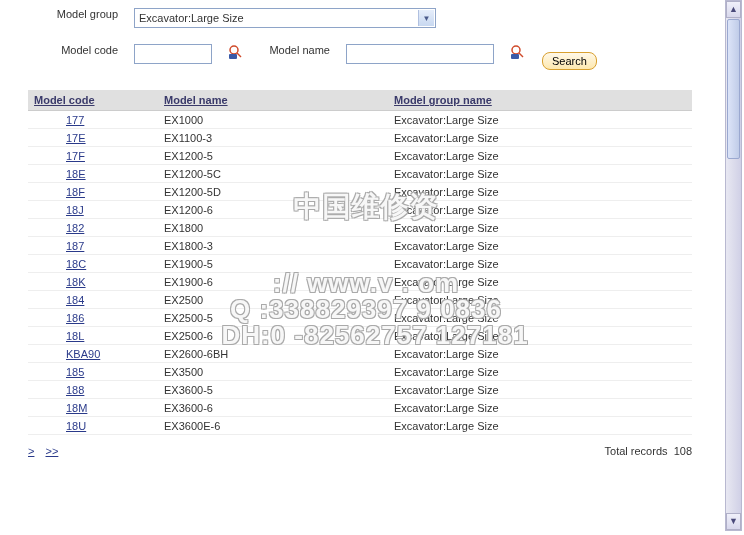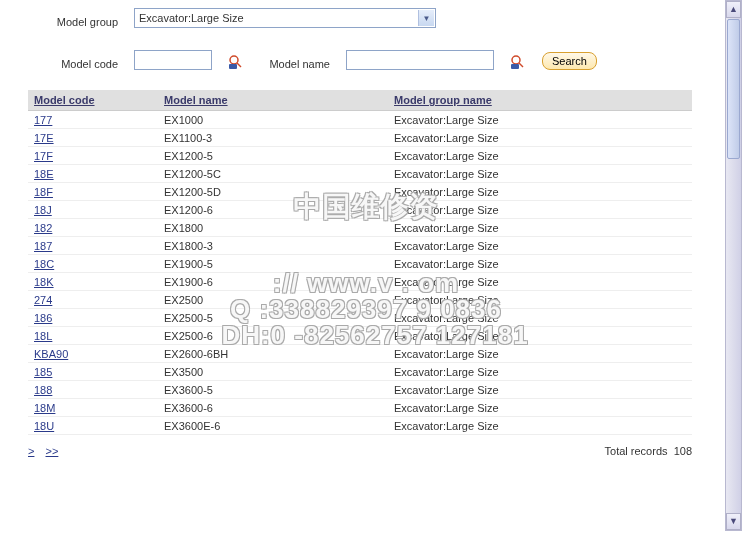--- a/index.html
+++ b/index.html
@@ -44,21 +44,21 @@
   height: 140px;
   background: linear-gradient(to right, #dce4f8, #c0cce8);
   border: 1px solid #9aa8d0;
   border-radius: 2px;
 }
 .vscroll .arrow.down { position: absolute; bottom: 0; left: 0; right: 0; }
 
 .form-row {
   padding: 8px 40px;
   display: flex;
-  align-items: flex-end;
+  align-items: flex-start;
   gap: 16px;
 }
 .form-label {
   font-size: 11px;
   color: #333;
   width: 78px;
   text-align: right;
 }
 .form-label.short { width: 70px; }
 .dropdown {
@@ -128,21 +128,21 @@
 }
 th:first-child { width: 130px; }
 th:nth-child(2) { width: 230px; }
 td {
   padding: 2px 6px;
   font-size: 11px;
   border-bottom: 1px solid #eee;
   height: 18px;
   color: #333;
 }
-td a { color: #2a3a8a; text-decoration: underline; }
+td a { color: #2a3a8a; text-decoration: underline; margin-left: 32px; }
 
 .footer {
   padding: 4px 28px 10px 28px;
   display: flex;
   justify-content: space-between;
   font-size: 11px;
   color: #333;
 }
 .pager a { color: #2a3a8a; text-decoration: underline; margin-right: 8px; }
 
@@ -251,21 +251,21 @@
             <td><a href="#">18C</a></td>
             <td>EX1900-5</td>
             <td>Excavator:Large Size</td>
           </tr>
           <tr>
             <td><a href="#">18K</a></td>
             <td>EX1900-6</td>
             <td>Excavator:Large Size</td>
           </tr>
           <tr>
-            <td><a href="#">274</a></td>
+            <td><a href="#">184</a></td>
             <td>EX2500</td>
             <td>Excavator:Large Size</td>
           </tr>
           <tr>
             <td><a href="#">186</a></td>
             <td>EX2500-5</td>
             <td>Excavator:Large Size</td>
           </tr>
           <tr>
             <td><a href="#">18L</a></td>

